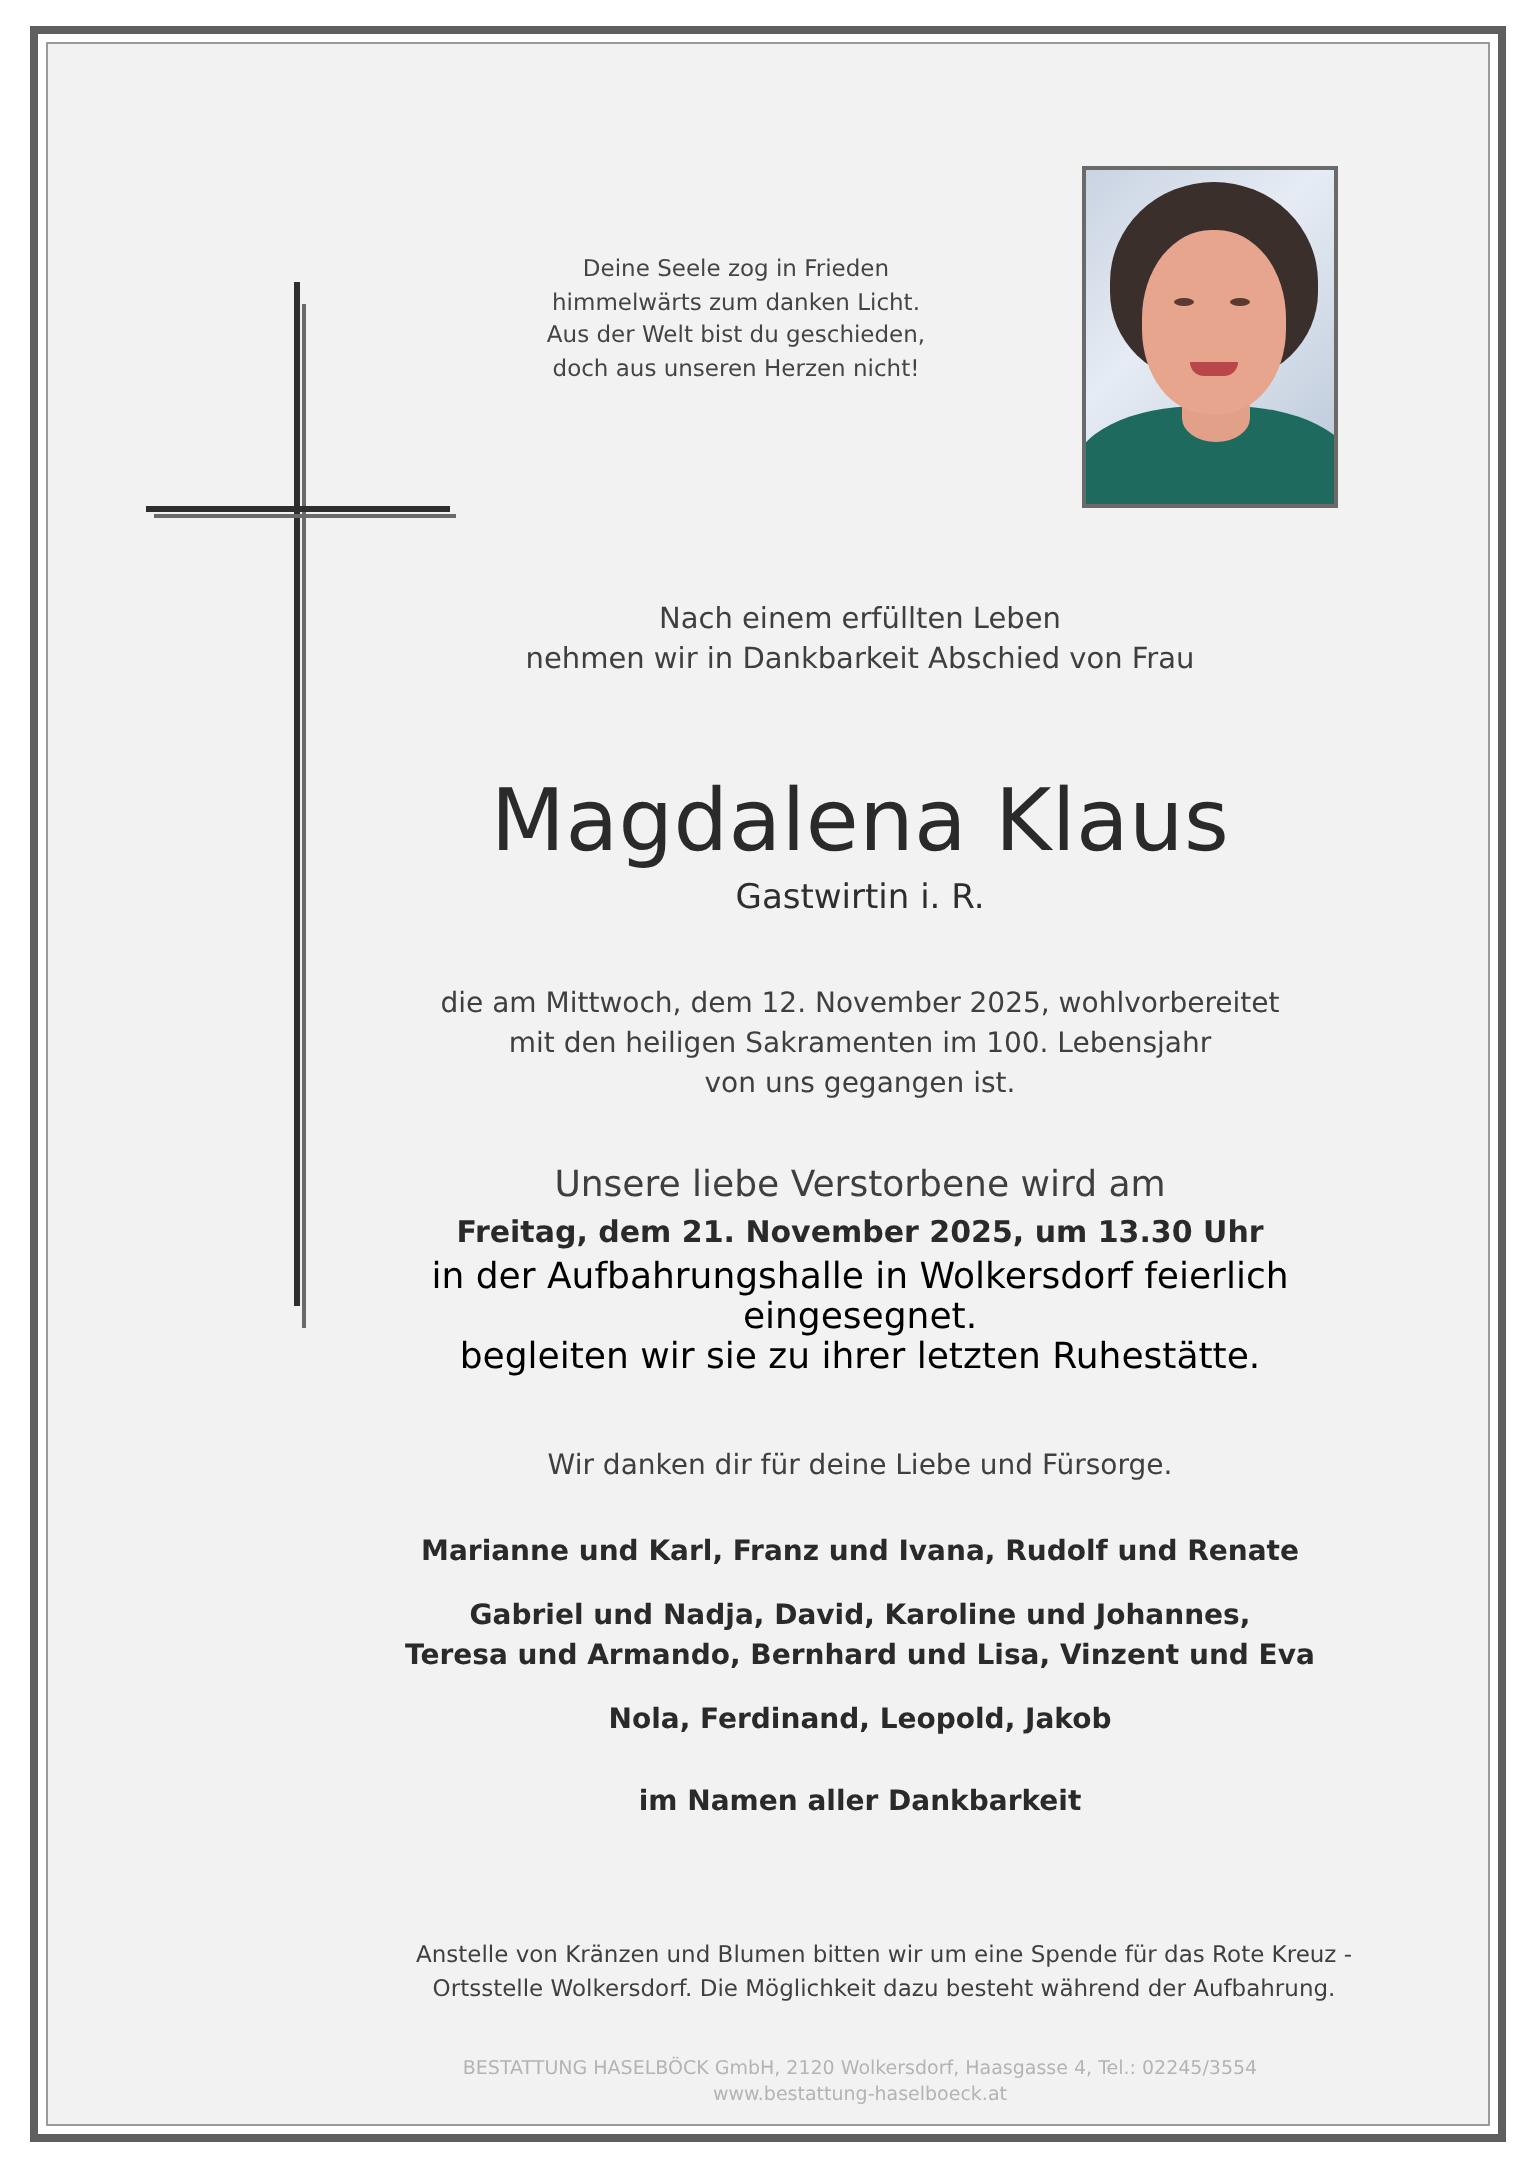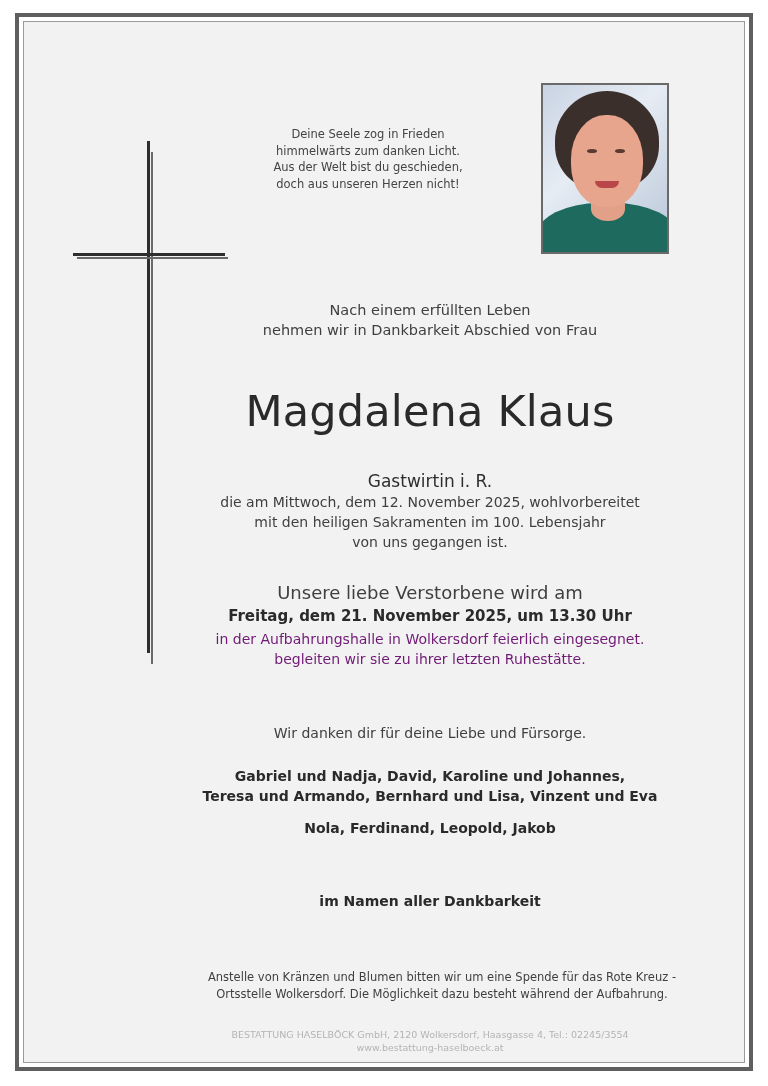--- a/index.html
+++ b/index.html
@@ -34,25 +34,25 @@
   .photo .face { position:absolute; left:28px; top:30px; width:72px; height:92px; border-radius:48% 48% 46% 46%; background:#e6a58c; }
   .photo .eye1 { position:absolute; left:44px; top:64px; width:10px; height:4px; border-radius:50%; background:#5a3a30; }
   .photo .eye2 { position:absolute; left:72px; top:64px; width:10px; height:4px; border-radius:50%; background:#5a3a30; }
   .photo .mouth { position:absolute; left:52px; top:96px; width:24px; height:7px; border-radius:0 0 12px 12px; background:#b9474a; }
   .photo .body { position:absolute; left:-6px; top:118px; width:140px; height:70px; border-radius:45% 45% 0 0; background:#1f6a5e; }
   .photo .neck { position:absolute; left:48px; top:112px; width:34px; height:24px; border-radius:0 0 50% 50%; background:#e2a089; }
 
   .center { position:absolute; left:180px; width:500px; text-align:center; }
   .intro { top:300px; font-size:14.5px; line-height:20px; color:#3f3f3f; }
   .name { top:385px; font-size:43px; line-height:52px; color:#2a2a2a; letter-spacing:0.2px; }
-  .title { top:438px; font-size:17px; line-height:22px; color:#2e2e2e;margin-top:32px; }
+  .title { top:438px; font-size:17px; line-height:22px; color:#2e2e2e; }
   .death { top:492px; font-size:14px; line-height:20px; color:#3f3f3f; }
   .ceremony-intro { top:583px; font-size:18px; line-height:20px; color:#3f3f3f; }
   .ceremony-date { top:605px; font-size:15px; line-height:22px; color:#2a2a2a; font-weight:bold; }
-  .ceremony-rest { top:629px; font-size:14px; line-height:20px; color:#701a75; }
+  .ceremony-rest { top:629px; font-size:18px; line-height:20px; color:#000000; }
   .thanks { top:723px; font-size:14px; line-height:20px; color:#3f3f3f; }
   .family { top:766px; font-size:14px; line-height:20px; color:#2a2a2a; font-weight:bold; }
   .family .grp { margin-bottom:12px; }
   .relatives { top:891px; font-size:14px; line-height:20px; color:#2a2a2a; font-weight:bold; }
   .donation { left:182px; width:520px; top:969px; font-size:11.5px; line-height:17px; color:#3f3f3f; }
   .footer { top:1028px; font-size:9.5px; line-height:13px; color:#b4b4b4; }
 </style>
 </head>
 <body>
 
@@ -101,20 +101,23 @@
 <div class="center ceremony-date">Freitag, dem 21. November 2025, um 13.30 Uhr</div>
 <div class="center ceremony-rest">
   <div>in der Aufbahrungshalle in Wolkersdorf feierlich eingesegnet.</div>
   <div>begleiten wir sie zu ihrer letzten Ruhestätte.</div>
 </div>
 
 <div class="center thanks">Wir danken dir für deine Liebe und Fürsorge.</div>
 
 <div class="center family">
   <div class="grp">
+    <div>Marianne und Karl, Franz und Ivana, Rudolf und Renate</div>
+  </div>
+  <div class="grp">
     <div>Gabriel und Nadja, David, Karoline und Johannes,</div>
     <div>Teresa und Armando, Bernhard und Lisa, Vinzent und Eva</div>
   </div>
   <div class="grp">
     <div>Nola, Ferdinand, Leopold, Jakob</div>
   </div>
 </div>
 
 <div class="center relatives">im Namen aller Dankbarkeit</div>
 

